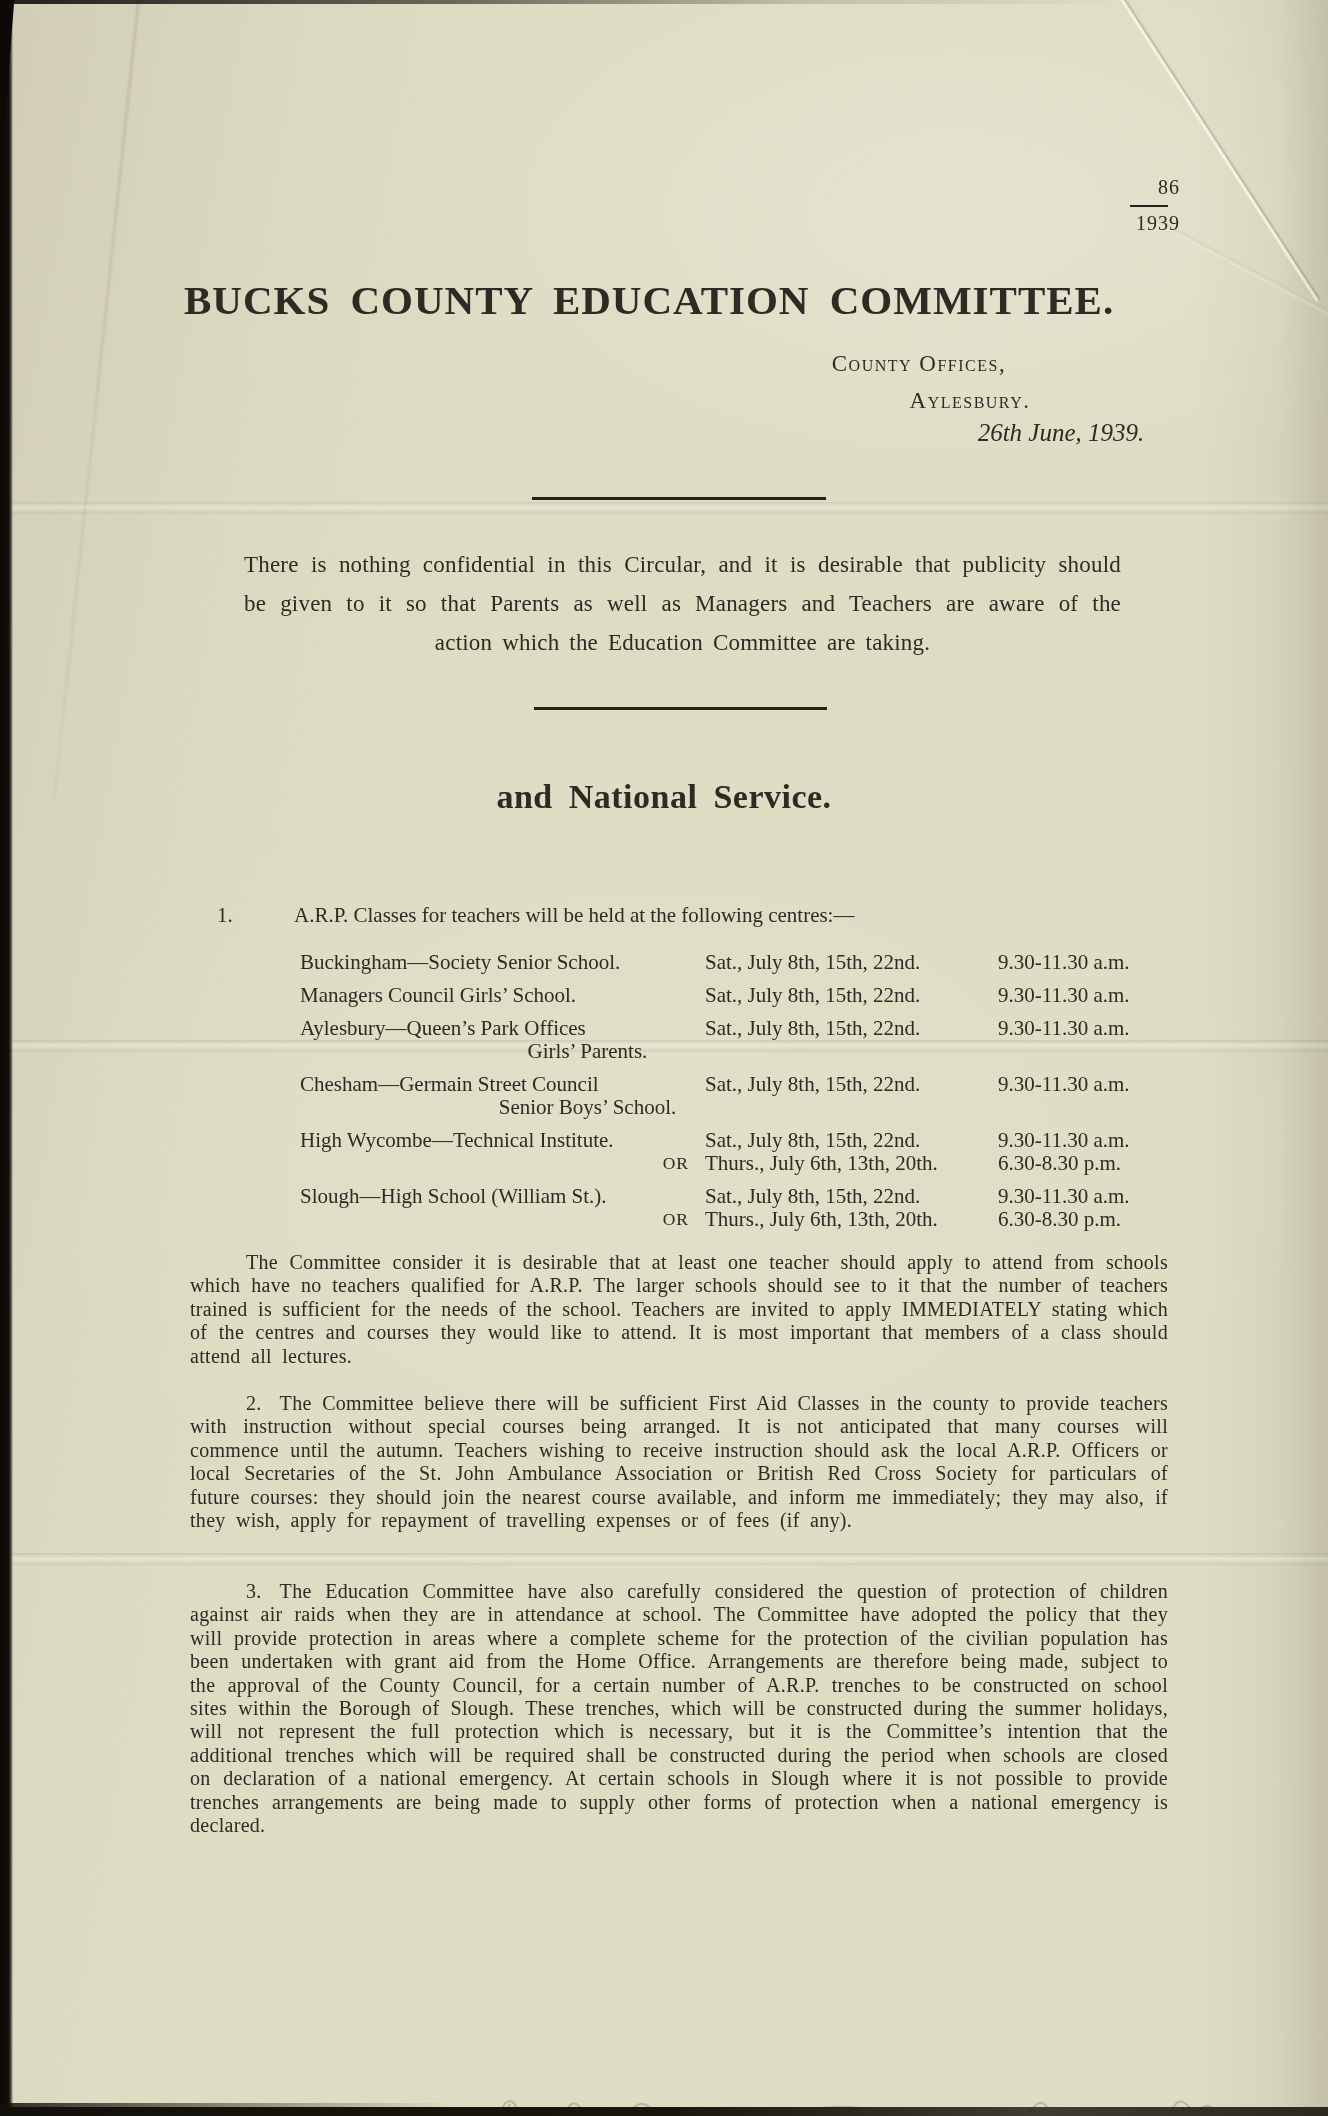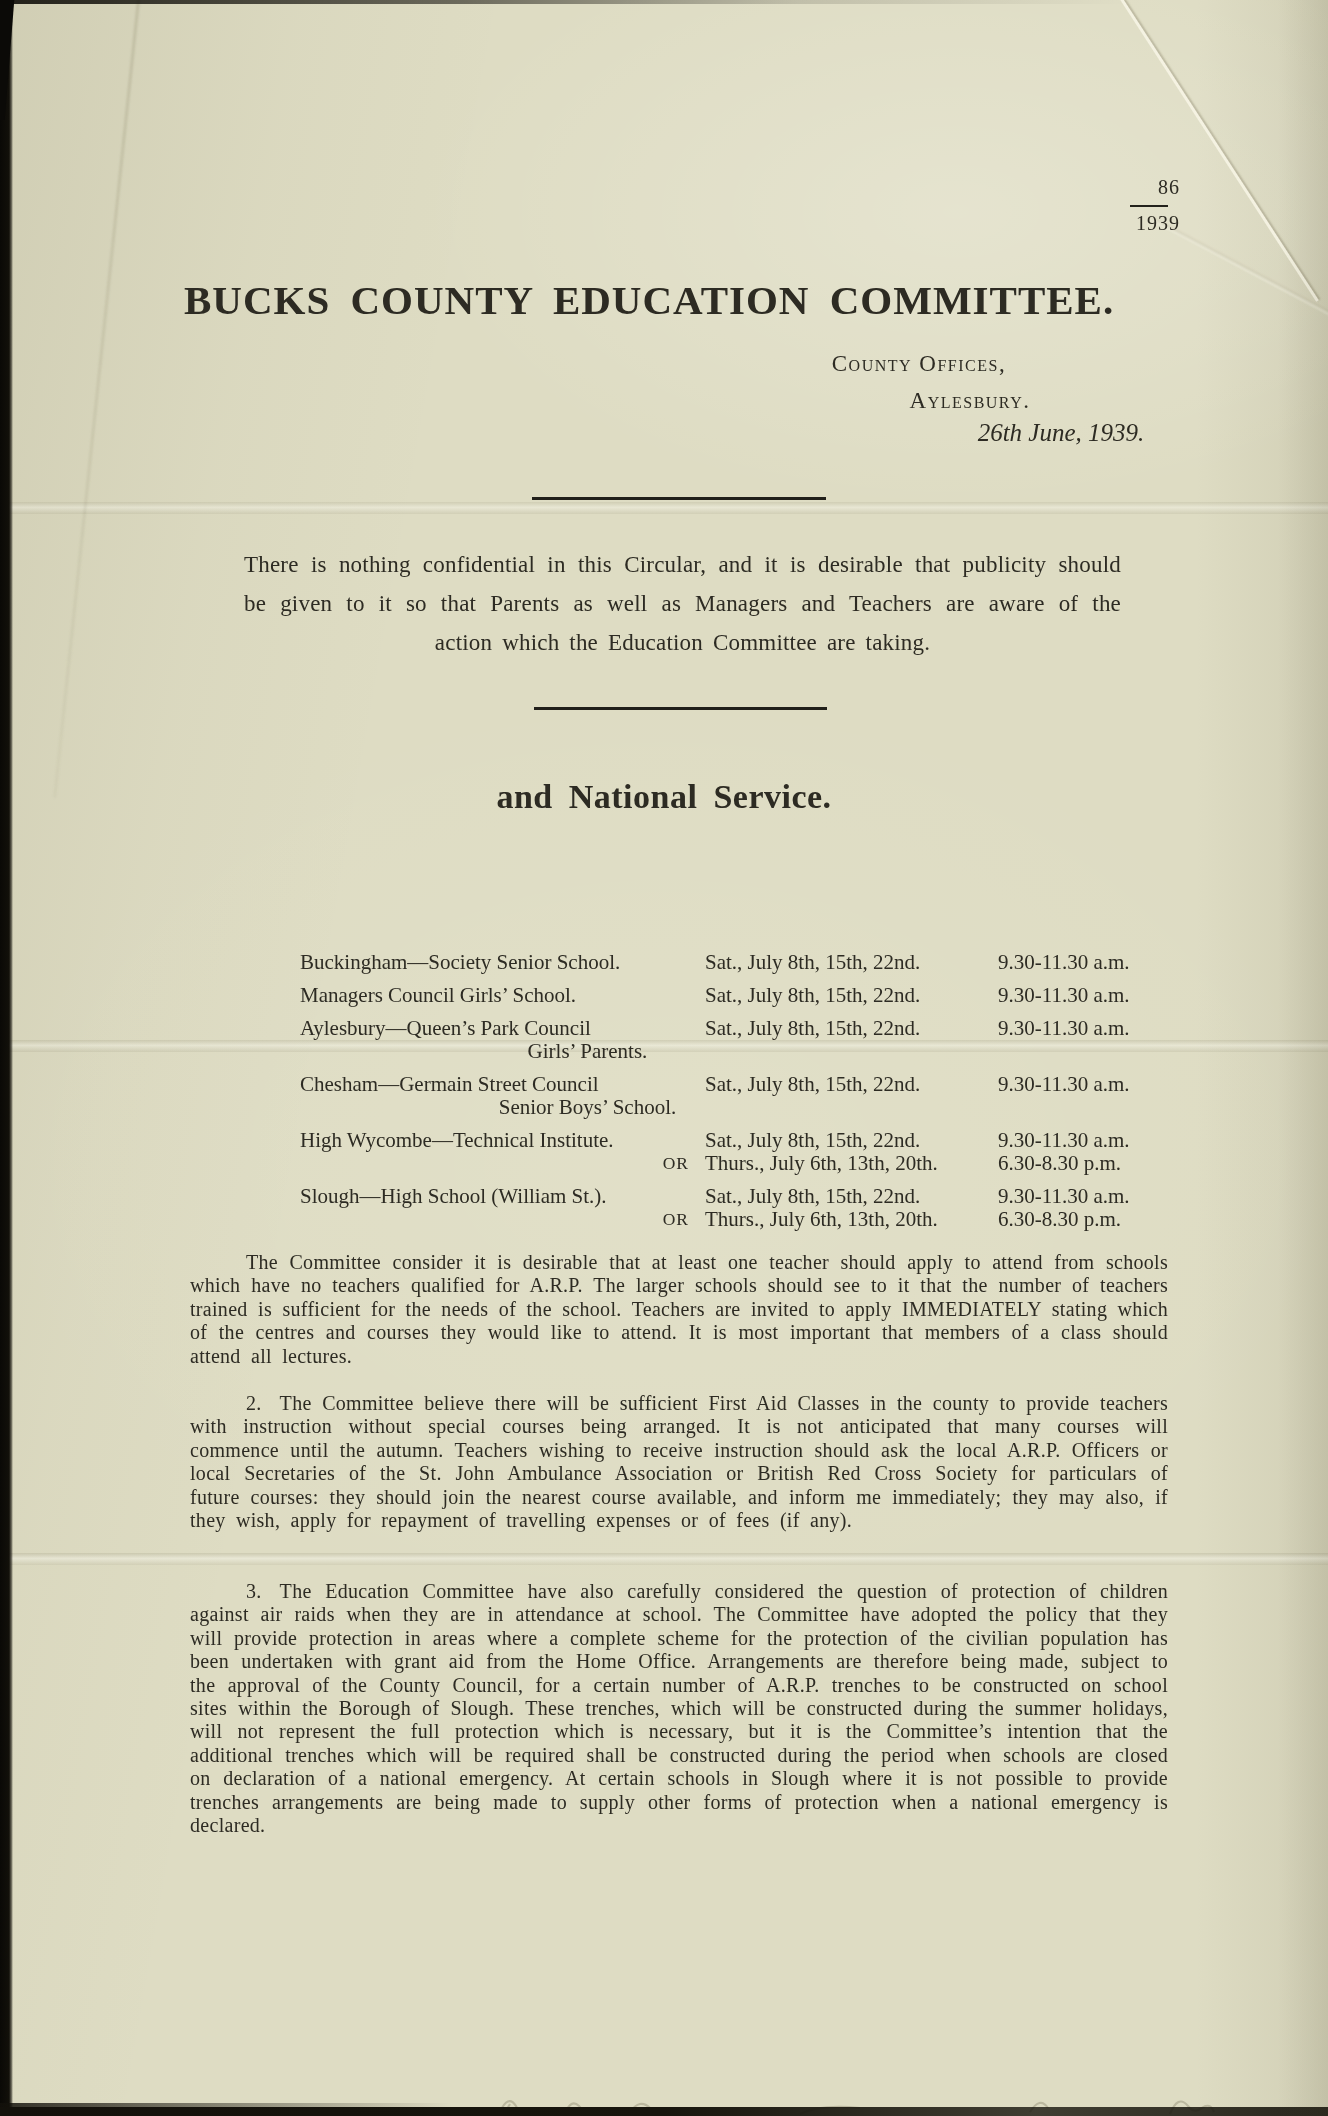--- a/index.html
+++ b/index.html
@@ -89,38 +89,41 @@
   <div class="abs rule1" data-name="divider-rule-1"></div>
 
   <div class="abs publicity" data-name="publicity-note">There is nothing confidential in this Circular, and it is desirable that publicity should be given to it so that Parents as well as Managers and Teachers are aware of the action which the Education Committee are taking.</div>
 
   <div class="abs rule2" data-name="divider-rule-2"></div>
 
   <div class="abs subject" data-name="subject-heading">
     <div data-name="subject-heading-line2">and National Service.</div>
   </div>
 
+  <div class="abs item1" data-name="item-1-intro">
+    <span class="num" data-name="item-1-number">1.</span><span data-name="item-1-text">A.R.P. Classes for teachers will be held at the following centres:—</span>
+  </div>
 
   <div class="abs schedule" data-name="schedule-table">
 
     <div class="srow" data-name="schedule-row">
       <div data-name="centre-name">Buckingham—Society Senior School.</div>
       <div data-name="session-days">Sat., July 8th, 15th, 22nd.</div>
       <div data-name="session-time">9.30-11.30 a.m.</div>
     </div>
 
     <div class="srow" data-name="schedule-row">
       <div data-name="centre-name">Managers Council Girls’ School.</div>
       <div data-name="session-days">Sat., July 8th, 15th, 22nd.</div>
       <div data-name="session-time">9.30-11.30 a.m.</div>
     </div>
 
     <div class="srow" data-name="schedule-row">
       <div data-name="centre-name">
-        <div data-name="centre-name-line1">Aylesbury—Queen’s Park Council</div>
+        <div data-name="centre-name-line1">Aylesbury—Queen’s Park Offices</div>
         <div class="c2" data-name="centre-name-line2">Girls’ Parents.</div>
       </div>
       <div data-name="session-days">Sat., July 8th, 15th, 22nd.</div>
       <div data-name="session-time">9.30-11.30 a.m.</div>
     </div>
 
     <div class="srow" data-name="schedule-row">
       <div data-name="centre-name">
         <div data-name="centre-name-line1">Chesham—Germain Street Council</div>
         <div class="c2" data-name="centre-name-line2">Senior Boys’ School.</div>

